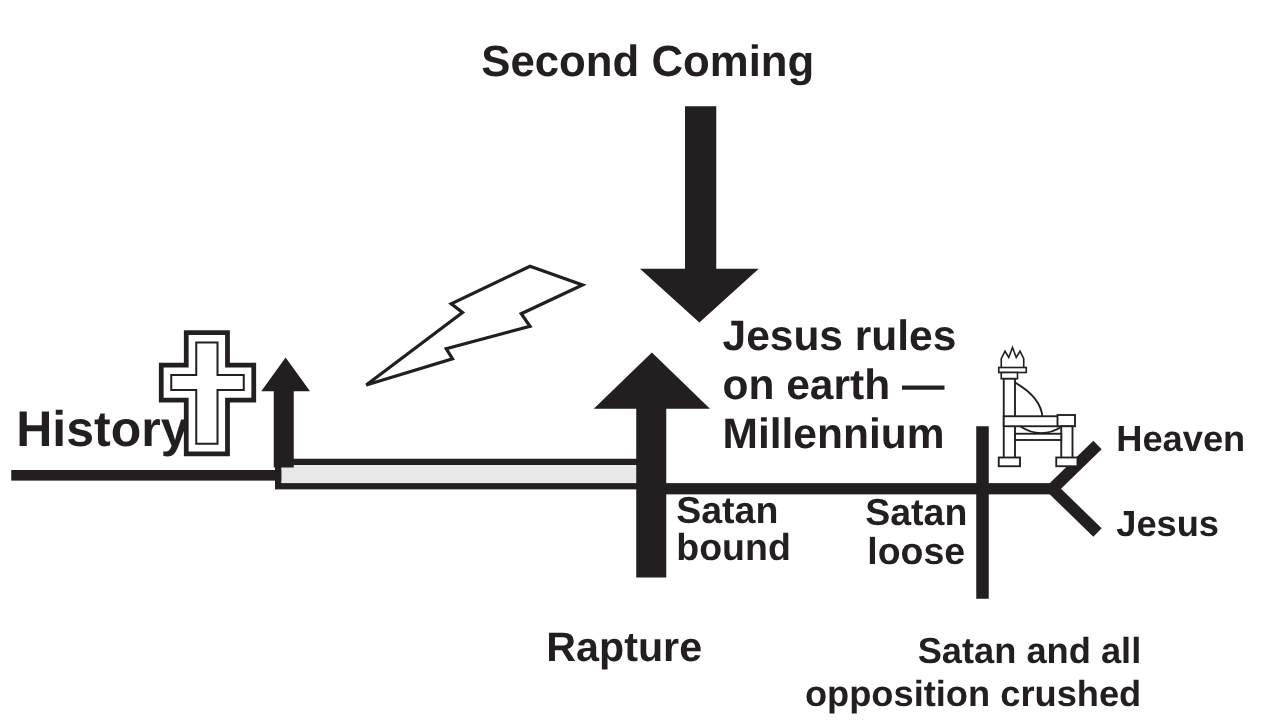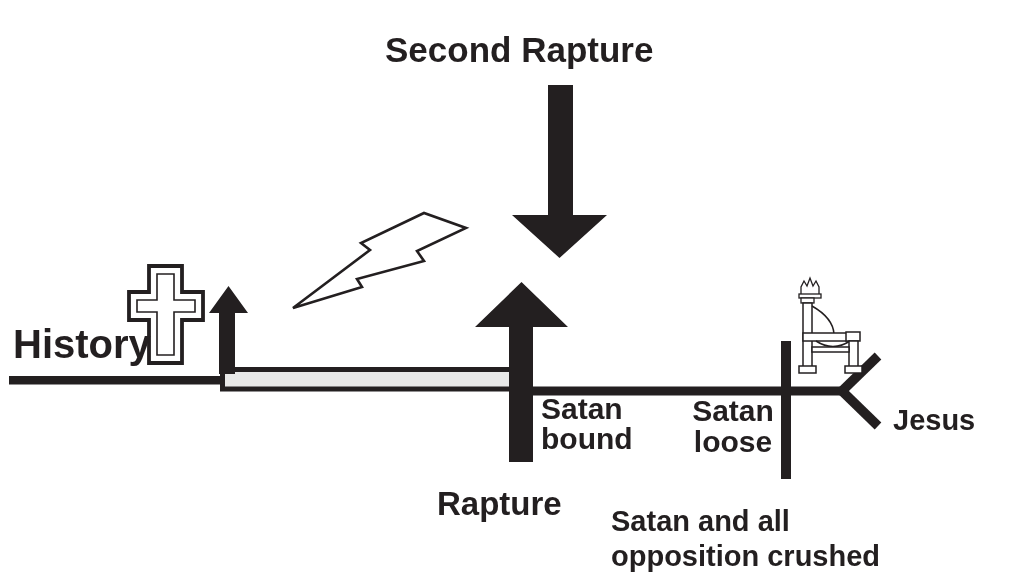--- a/index.html
+++ b/index.html
@@ -26,24 +26,24 @@
     font-weight: 700;
     white-space: pre-line;
     color: #231f20;
   }
   .lbl-title        { left: 385px; top: 30px;  font-size: 35px; line-height: 40px; }
   .lbl-history      { left: 13px;  top: 327px; font-size: 40px; line-height: 34px; }
   .lbl-tribulation  { left: 281px; top: 325px; font-size: 32px; line-height: 35px; }
   .lbl-jesus        { left: 578px; top: 250px; font-size: 34px; line-height: 39px; }
   .lbl-satan-bound  { left: 541px; top: 394px; font-size: 30px; line-height: 30px; }
   .lbl-satan-loose  { left: 678px; top: 395px; width: 110px; text-align: center; font-size: 30px; line-height: 31px; }
-  .lbl-rapture      { left: 437px; top: 486px; font-size: 33px; line-height: 36px; }
+  .lbl-rapture      { left: 437px; top: 500px; font-size: 33px; line-height: 36px; }
   .lbl-heaven       { left: 893px; top: 336px; font-size: 29px; line-height: 32px; }
   .lbl-hell         { left: 893px; top: 404px; font-size: 29px; line-height: 32px; }
-  .lbl-crushed      { left: 611px; top: 504px; width: 302px; text-align: left; font-size: 29px; line-height: 35px; }
+  .lbl-crushed      { left: 611px; top: 504px; width: 302px; text-align: right; font-size: 29px; line-height: 35px; }
 </style>
 </head>
 <body>
 
 <div class="stage">
 
   <svg class="gfx" viewBox="0 0 1024 576" aria-hidden="true">
 
     <rect x="222.5" y="369.5" width="299" height="19.5" fill="#e8e8e8" stroke="#231f20" stroke-width="5"></rect>
 
@@ -80,24 +80,28 @@
       <rect x="803" y="333" width="53" height="8"></rect>
       <rect x="846" y="332" width="14" height="9"></rect>
       <path d="M816 341 Q833 352 850 341" fill="none"></path>
       <rect x="849" y="341" width="9" height="27"></rect>
       <rect x="812" y="347" width="37" height="5"></rect>
       <rect x="799" y="366" width="17" height="7"></rect>
       <rect x="845" y="366" width="17" height="7"></rect>
     </g>
   </svg>
 
-  <div class="label lbl-title">Second Rapture</div>
+  <div class="label lbl-title">Second Coming</div>
   <div class="label lbl-history">History</div>
+  <div class="label lbl-jesus">Jesus rules
+on earth —
+Millennium</div>
   <div class="label lbl-satan-bound">Satan
 bound</div>
   <div class="label lbl-satan-loose">Satan
 loose</div>
   <div class="label lbl-rapture">Rapture</div>
+  <div class="label lbl-heaven">Heaven</div>
   <div class="label lbl-hell">Jesus</div>
   <div class="label lbl-crushed">Satan and all
 opposition crushed</div>
 
 </div>
 
 </body></html>

